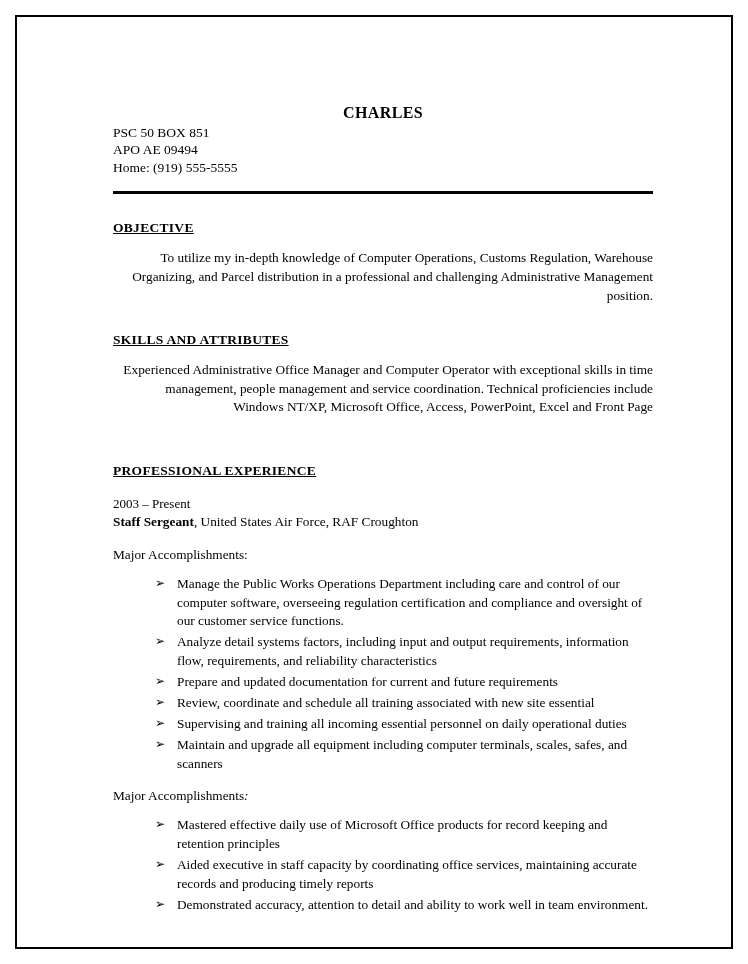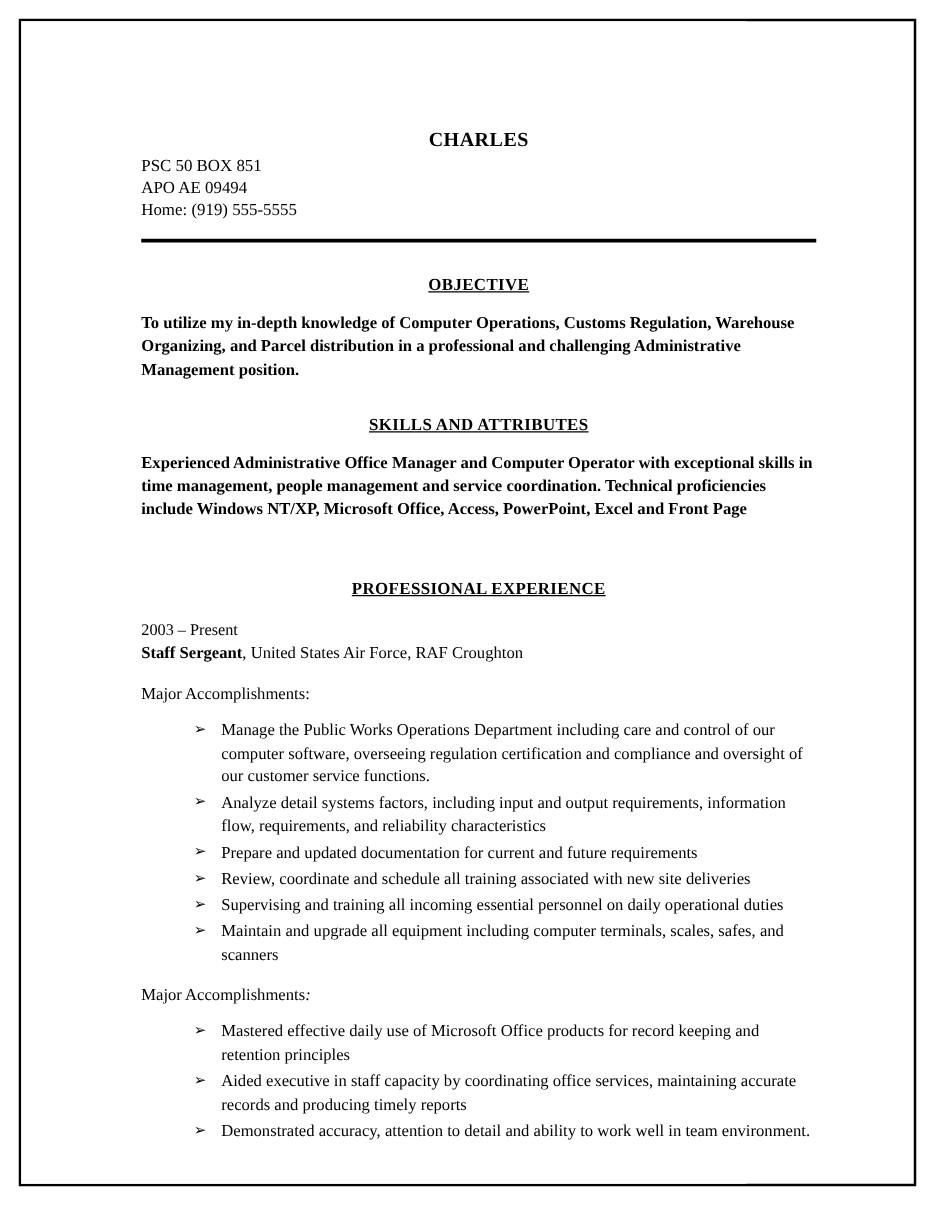--- a/index.html
+++ b/index.html
@@ -57,33 +57,31 @@
     text-align: left;
     font-size: 13.5px;
     line-height: 1.32;
   }
   .rule {
     margin-top: 14px;
     border-top: 3px solid #000000;
     width: 100%;
   }
   .section-title {
-    text-align: center;
     font-weight: bold;
     font-size: 13.5px;
     text-decoration: underline;
     margin-top: 26px;
     letter-spacing: 0.3px;
   }
   .para {
     font-size: 13.3px;
     line-height: 1.42;
     margin-top: 13px;
-    text-align: left;
-    font-weight: bold;
+    text-align: right;
   }
   .gap-lg { height: 20px; }
   .job-date {
     font-size: 13px;
     margin-top: 16px;
     line-height: 1.4;
   }
   .job-title {
     font-size: 13.3px;
     line-height: 1.4;
@@ -141,21 +139,21 @@
 
       <div class="job-date">2003 – Present</div>
       <div class="job-title"><b>Staff Sergeant</b><span>, United States Air Force, RAF Croughton</span></div>
 
       <div class="subhead">Major Accomplishments:</div>
 
       <ul class="bullets">
         <li><span class="marker">➢</span><span>Manage the Public Works Operations Department including care and control of our computer software, overseeing regulation certification and compliance and oversight of our customer service functions.</span></li>
         <li><span class="marker">➢</span><span>Analyze detail systems factors, including input and output requirements, information flow, requirements, and reliability characteristics</span></li>
         <li><span class="marker">➢</span><span>Prepare and updated documentation for current and future requirements</span></li>
-        <li><span class="marker">➢</span><span>Review, coordinate and schedule all training associated with new site deliveries</span></li>
+        <li><span class="marker">➢</span><span>Review, coordinate and schedule all training associated with new site essential</span></li>
         <li><span class="marker">➢</span><span>Supervising and training all incoming essential personnel on daily operational duties</span></li>
         <li><span class="marker">➢</span><span>Maintain and upgrade all equipment including computer terminals, scales, safes, and scanners</span></li>
       </ul>
 
       <div class="subhead"><span>Major Accomplishments</span><span class="ital">:</span></div>
 
       <ul class="bullets">
         <li><span class="marker">➢</span><span>Mastered effective daily use of Microsoft Office products for record keeping and retention principles</span></li>
         <li><span class="marker">➢</span><span>Aided executive in staff capacity by coordinating office services, maintaining accurate records and producing timely reports</span></li>
         <li><span class="marker">➢</span><span>Demonstrated accuracy, attention to detail and ability to work well in team environment.</span></li>

